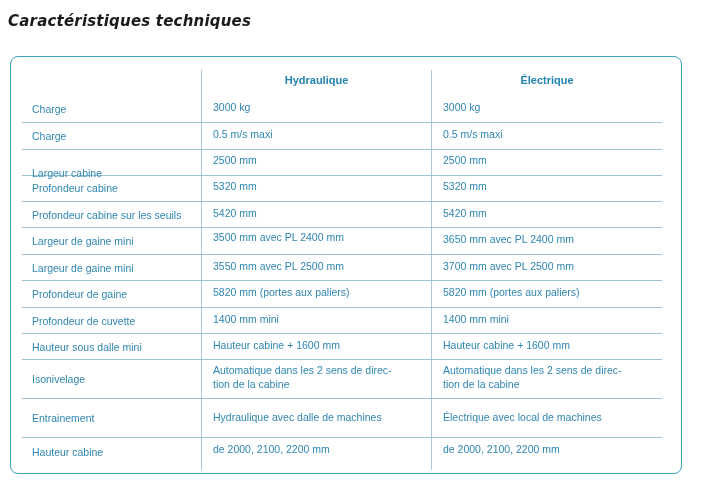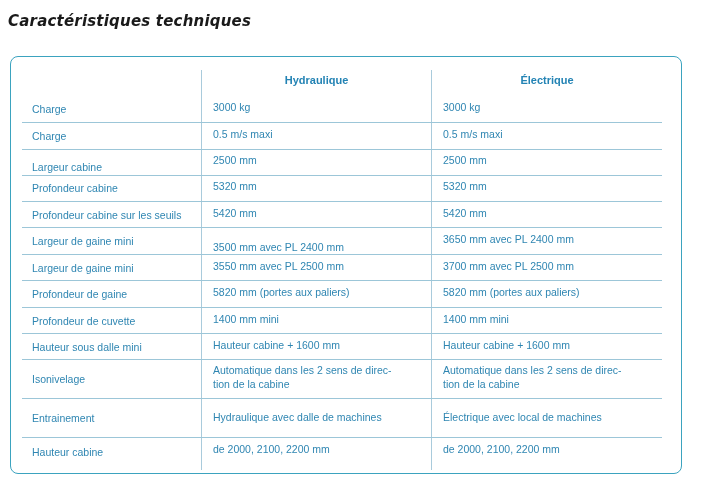--- a/index.html
+++ b/index.html
@@ -52,34 +52,34 @@
 <div class="hline" style="top:437px;"></div>
 
 <div class="cell lbl" style="top:102px;">Charge</div>
 <div class="cell c1" style="top:100px;">3000 kg</div>
 <div class="cell c2" style="top:100px;">3000 kg</div>
 
 <div class="cell lbl" style="top:129px;">Charge</div>
 <div class="cell c1" style="top:127px;">0.5 m/s maxi</div>
 <div class="cell c2" style="top:127px;">0.5 m/s maxi</div>
 
-<div class="cell lbl" style="top:160px;">Largeur cabine</div>
+<div class="cell lbl" style="top:166px;">Largeur cabine</div>
 <div class="cell c1" style="top:153px;">2500 mm</div>
 <div class="cell c2" style="top:153px;">2500 mm</div>
 
 <div class="cell lbl" style="top:181px;">Profondeur cabine</div>
 <div class="cell c1" style="top:179px;">5320 mm</div>
 <div class="cell c2" style="top:179px;">5320 mm</div>
 
 <div class="cell lbl" style="top:208px;">Profondeur cabine sur les seuils</div>
 <div class="cell c1" style="top:206px;">5420 mm</div>
 <div class="cell c2" style="top:206px;">5420 mm</div>
 
 <div class="cell lbl" style="top:234px;">Largeur de gaine mini</div>
-<div class="cell c1" style="top:240px;text-align:right;">3500 mm avec PL 2400 mm</div>
+<div class="cell c1" style="top:230px;text-align:right;">3500 mm avec PL 2400 mm</div>
 <div class="cell c2" style="top:232px;">3650 mm  avec PL 2400 mm</div>
 
 <div class="cell lbl" style="top:261px;">Largeur de gaine mini</div>
 <div class="cell c1" style="top:259px;">3550 mm avec PL 2500 mm</div>
 <div class="cell c2" style="top:259px;">3700 mm  avec PL 2500 mm</div>
 
 <div class="cell lbl" style="top:287px;">Profondeur de gaine</div>
 <div class="cell c1" style="top:285px;">5820 mm (portes aux paliers)</div>
 <div class="cell c2" style="top:285px;">5820 mm (portes aux paliers)</div>
 

